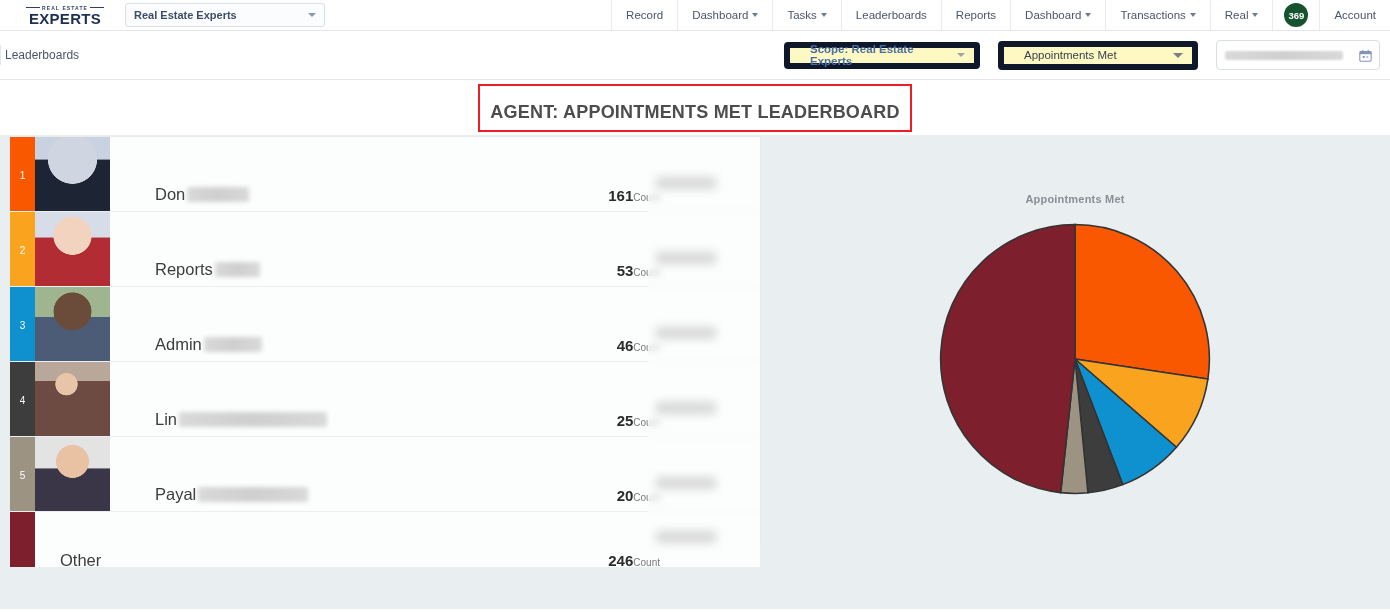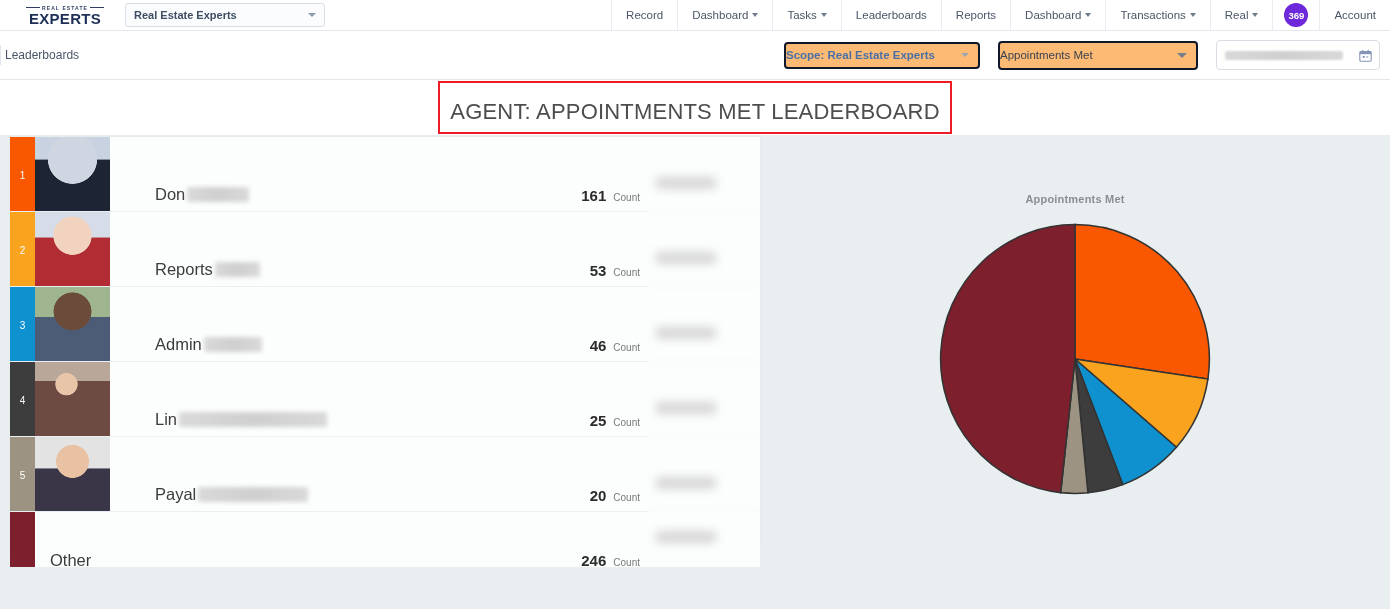--- a/index.html
+++ b/index.html
@@ -61,44 +61,44 @@
     white-space: nowrap; cursor: pointer;
   }
   .navitem .dcaret {
     width: 0; height: 0;
     border-left: 3.5px solid transparent; border-right: 3.5px solid transparent;
     border-top: 4px solid #6f7b8d;
   }
   .badge-nav { padding: 0 11px; }
   .badge {
     width: 24px; height: 24px; border-radius: 50%;
-    background: #6d28d9; color: #fff;
+    background: #14532d; color: #fff;
     font-size: 9.5px; font-weight: bold;
     display: flex; align-items: center; justify-content: center;
   }
 
   
   .subbar {
     height: 49px;
     background: #ffffff;
     border-bottom: 1px solid #e3e7ec;
     display: flex; align-items: center;
     position: relative;
   }
   .crumb {
     font-size: 12px; color: #4a5668;
     padding-left: 0px; margin-left: 0px;
     border-left: 1px solid #e3e7ec;
     padding: 3px 0 3px 4px;
   }
   .subbar-spacer { flex: 1; }
   .pill {
-    height: 27px; border: 2px solid #0f172a; border-radius: 4px;
-    background: #fdba74; display: flex; align-items: center;
-    padding: 0 26px 0 0; font-size: 11.5px;
+    height: 27px; border: 6px solid #0f172a; border-radius: 4px;
+    background: #fef9c3; display: flex; align-items: center;
+    padding: 0 26px 0 20px; font-size: 11.5px;
     position: relative; cursor: pointer;
   }
   .pill .caret {
     position: absolute; right: 9px;
     width: 0; height: 0;
     border-left: 4px solid transparent; border-right: 4px solid transparent;
     border-top: 4px solid #9aa5b4;
   }
   #scope-pill { width: 196px; color: #4a6fa5; font-weight: bold; margin-right: 18px; }
   #metric-pill { width: 200px; color: #39424f; height: 29px; }
@@ -121,22 +121,22 @@
   
   .title-row {
     height: 55px; background: #ffffff;
     display: flex; align-items: center; justify-content: center;
   }
   .title-box {
     border: 2px solid #ee1c25;
     padding: 6px 10px 7px 10px;
   }
   .page-title {
-    font-size: 22px; color: #4d4d4d; letter-spacing: 0.2px;
-    font-weight: normal;
+    font-size: 18px; color: #4d4d4d; letter-spacing: 0.2px;
+    font-weight: bold;
     margin-top: 10px;
   }
 
   
   .main {
     height: 474px; background: #e9eef1;
     display: flex; position: relative;
   }
   .board {
     width: 750px; margin-left: 10px; margin-top: 2px;
@@ -166,22 +166,22 @@
     padding-left: 45px; padding-right: 110px;
     position: relative;
     margin-top: 41px;
   }
   .name {
     font-size: 16.5px; color: #3c3c3c;
     display: flex; align-items: center;
   }
   .name .redact { height: 15px; margin-left: 2px; vertical-align: middle; filter: blur(2.2px); }
   .count-wrap {
-    position: absolute; right: 120px; top: 50%; transform: translateY(-50%);
-    display: flex; align-items: baseline; gap: 7px;
+    position: absolute; right: 100px; top: 50%; transform: translateY(-50%);
+    display: flex; align-items: baseline; 
   }
   .count-num { font-size: 15px; font-weight: bold; color: #2b2b2b; }
   .count-lbl { font-size: 10px; color: #7a7a7a; }
 
   .redact-col {
     position: absolute; left: 638px; top: 12px;
     width: 112px; height: 398px;
     pointer-events: none;
   }
   .redact-col .blob {
@@ -367,21 +367,21 @@
               <span class="redact" style="width: 110px;"></span>
             </div>
             <div class="count-wrap">
               <span class="count-num">20</span>
               <span class="count-lbl">Count</span>
             </div>
           </div>
         </div>
         <div class="row" style="height: 55px;">
           <div class="rank" style="background: rgb(125, 31, 45);"></div>
-          <div class="row-body" style="padding-left: 15px;">
+          <div class="row-body" style="padding-left: 25px;">
             <div class="name">
               <span>Other</span>
             </div>
             <div class="count-wrap">
               <span class="count-num">246</span>
               <span class="count-lbl">Count</span>
             </div>
           </div>
         </div>
       </div>

